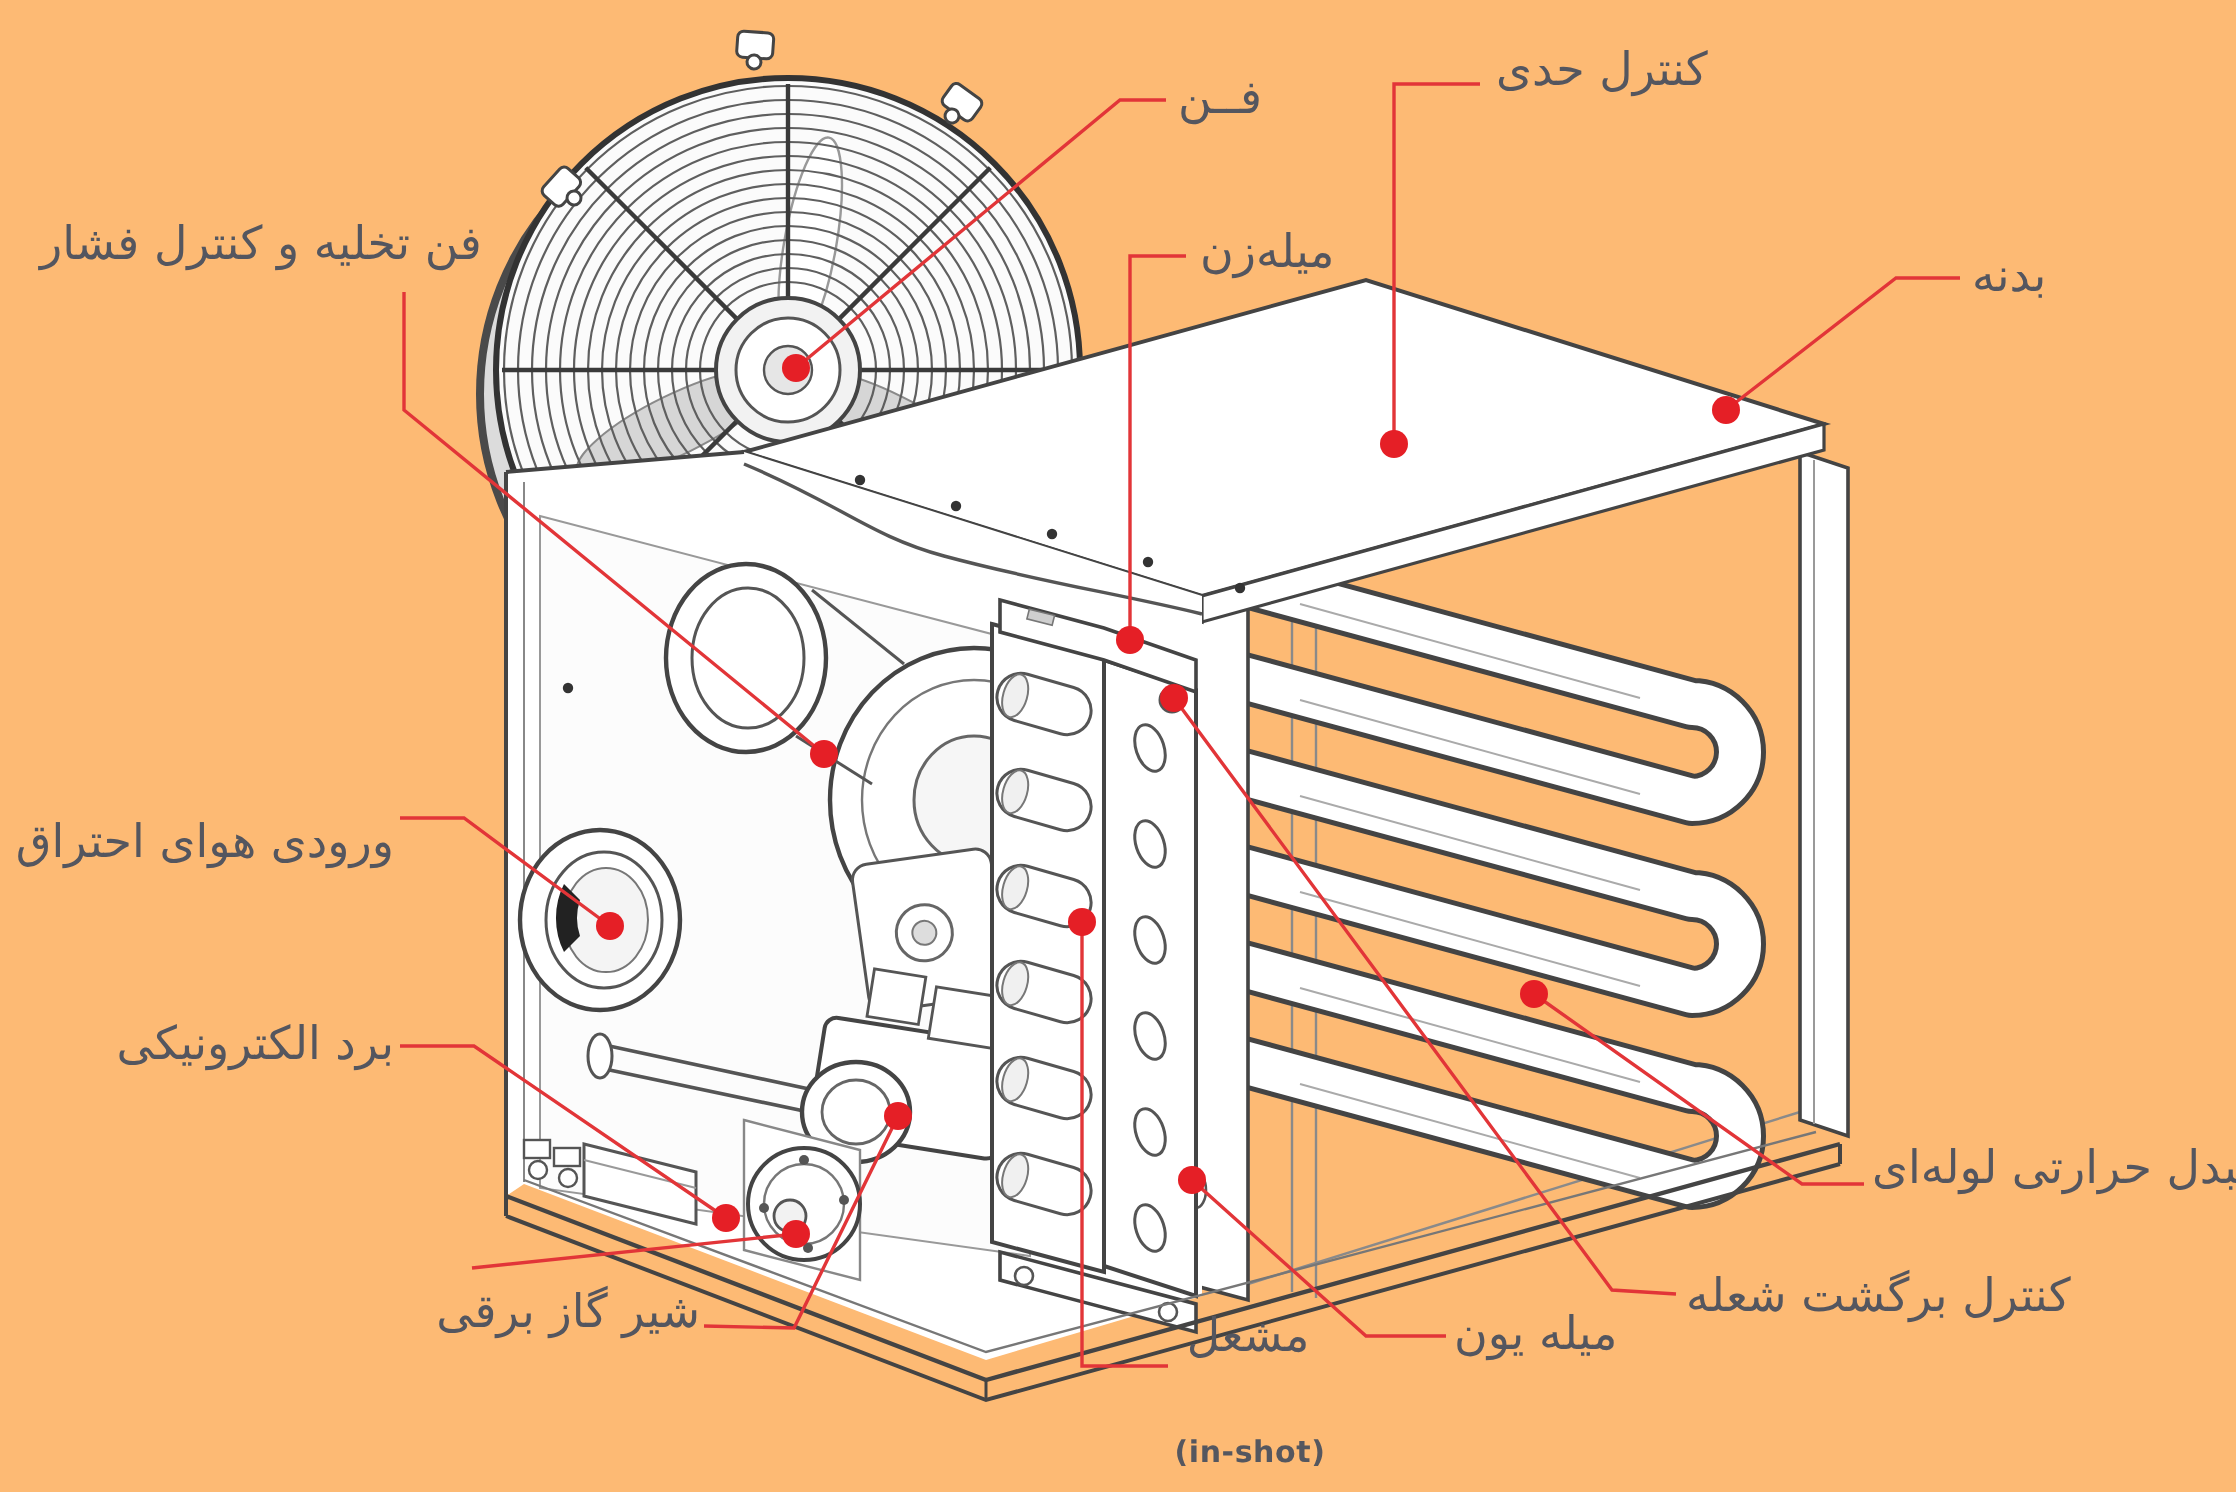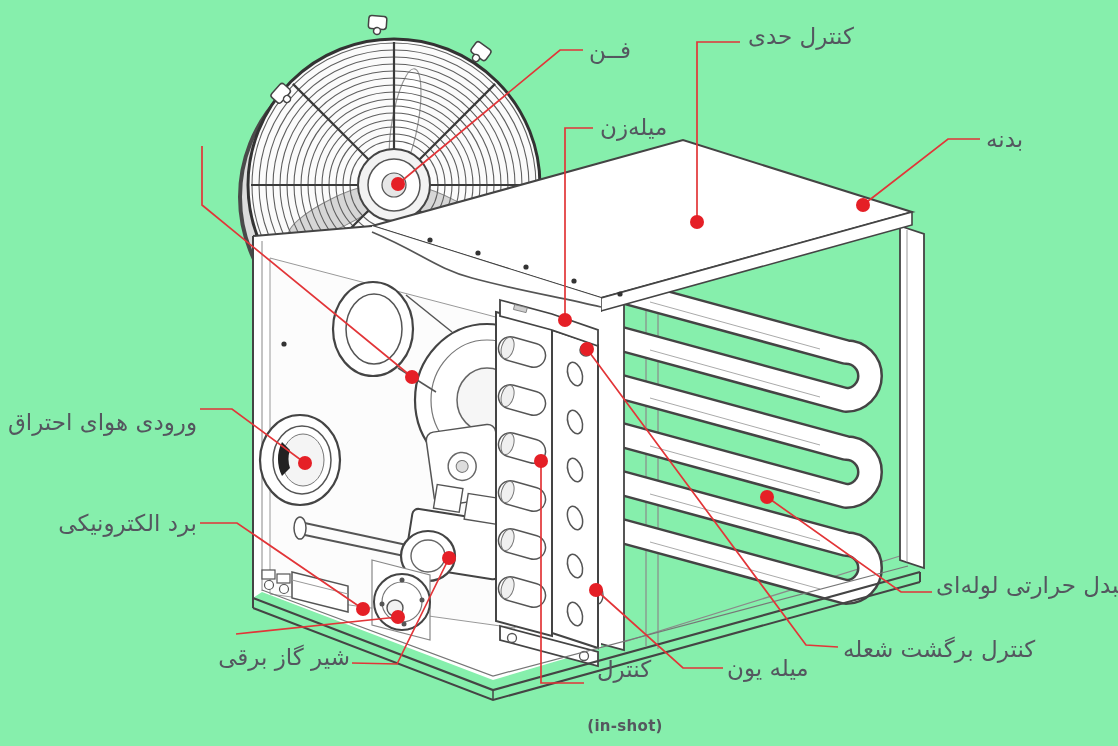--- a/index.html
+++ b/index.html
@@ -1,16 +1,16 @@
 <!DOCTYPE html>
 <html lang="fa"><head>
 <meta charset="utf-8">
 <style>
   html,body{margin:0;padding:0;background:#fff;}
-  .stage{position:relative;width:1118px;height:746px;background:#86efac;overflow:hidden;
+  .stage{position:relative;width:1118px;height:746px;background:#fdba74;overflow:hidden;
          font-family:"DejaVu Sans",sans-serif;}
   .stage svg{position:absolute;left:0;top:0;}
   .lbl{position:absolute;font-size:23px;font-weight:500;color:#54565f;white-space:nowrap;
        direction:rtl;transform:translateY(-50%);line-height:1.25;}
   .lbl.center{transform:translate(-50%,-50%);}
   .lbl-sub{position:absolute;font-size:15px;font-weight:bold;color:#55575f;white-space:nowrap;
        direction:ltr;transform:translate(-50%,-50%);letter-spacing:.3px;margin-top:31px;}
 </style>
 </head>
 <body>
@@ -278,22 +278,23 @@
     <circle cx="596" cy="590" r="7"></circle>
     <circle cx="587" cy="349" r="7"></circle>
     <circle cx="767" cy="497" r="7"></circle>
   </g>
 </svg>
 
 <div class="lbl" style="left:589px;top:50px">فــن</div>
 <div class="lbl" style="left:748px;top:36px">کنترل حدی</div>
 <div class="lbl" style="left:986px;top:139px">بدنه</div>
 <div class="lbl" style="left:600px;top:127px">میله‌زن</div>
+<div class="lbl" style="left:20px;top:123px">فن تخلیه و کنترل فشار</div>
 <div class="lbl" style="right:921px;top:422px">ورودی هوای احتراق</div>
 <div class="lbl" style="right:921px;top:523px">برد الکترونیکی</div>
 <div class="lbl" style="right:768px;top:657px">شیر گاز برقی</div>
-<div class="lbl center" style="left:624px;top:669px">کنترل</div>
+<div class="lbl center" style="left:624px;top:669px">مشعل</div>
 <div class="lbl-sub" style="left:625px;top:695px">(in-shot)</div>
 <div class="lbl" style="left:727px;top:668px">میله یون</div>
 <div class="lbl" style="left:843px;top:649px">کنترل برگشت شعله</div>
 <div class="lbl" style="left:936px;top:585px">مبدل حرارتی لوله‌ای</div>
 
 </div>
 
 </body></html>

